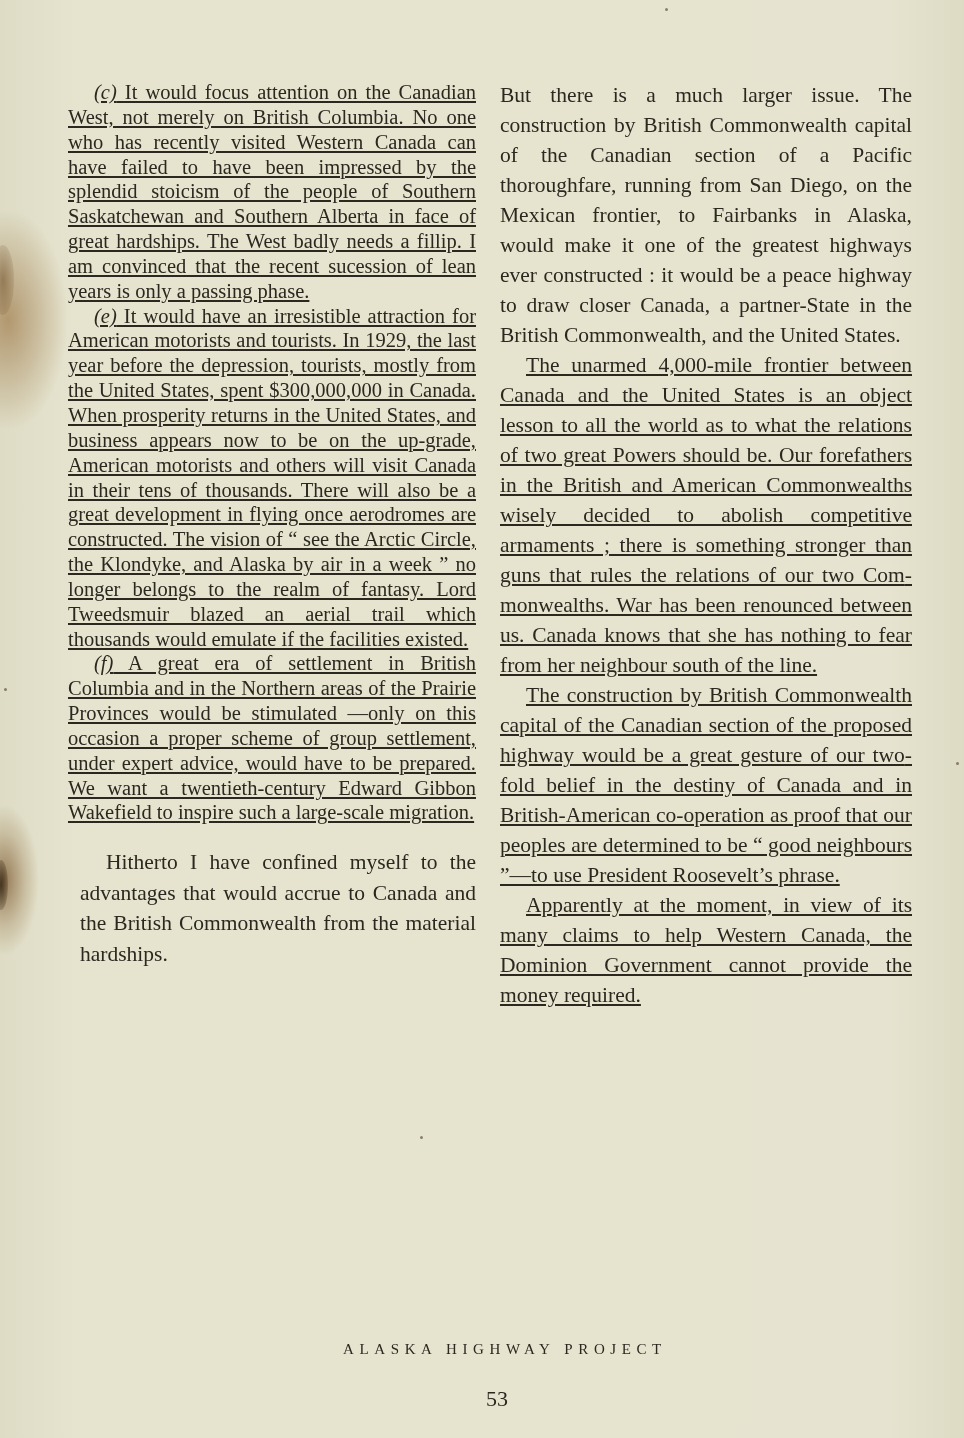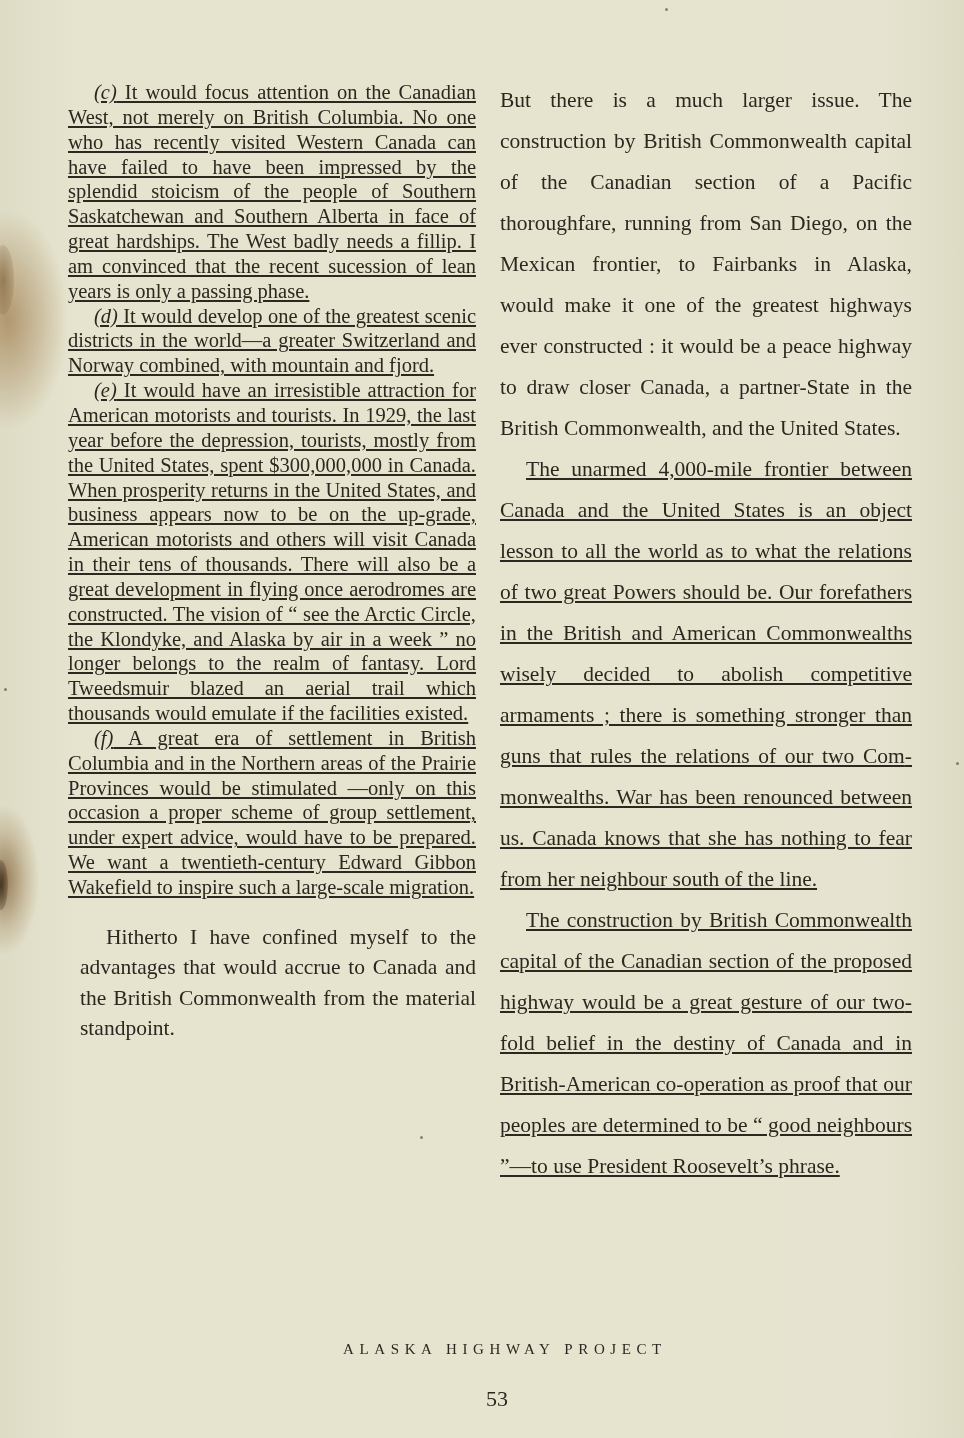--- a/index.html
+++ b/index.html
@@ -44,21 +44,21 @@
     hyphens: manual;
   }
   .col-left {
     left: 68px;
     width: 408px;
   }
   .col-right {
     left: 500px;
     width: 412px;
     font-size: 21.5px;
-    line-height: 41px;
+    line-height: 30px;
   }
   .para {
     margin: 0;
   }
   .indent {
     text-indent: 26px;
     text-decoration: underline;
   }
   .col-left .closing {
     margin-top: 22px;
@@ -109,31 +109,29 @@
 <div class="speck" style="left:665px;top:8px;"></div>
 <div class="speck" style="left:4px;top:688px;"></div>
 <div class="speck" style="left:956px;top:762px;"></div>
 <div class="speck" style="left:420px;top:1136px;"></div>
 
 <div class="column col-left">
   <p class="para indent">
     <span class="label-letter">(c)</span><span> It would focus attention on the Canadian West, not merely on British Columbia.  No one who has recently visited Western Canada can have failed to have been impressed by the splendid stoicism of the people of Southern Saskatchewan and Southern Alberta in face of great hardships.  The West badly needs a fillip.  I am convinced that the recent sucession of lean years is only a passing phase.</span>
   </p>
   <p class="para indent">
-    <span class="label-letter">(d)</span><span> It would develop one of the greatest scenic districts in the world—a greater Switzerland and Norway com­bined, with mountain and fjord.</span>
-  </p>
-  <p class="para indent">
     <span class="label-letter">(e)</span><span> It would have an irresistible attrac­tion for American motorists and tourists. In 1929, the last year before the depres­sion, tourists, mostly from the United States, spent $300,000,000 in Canada. When prosperity returns in the United States, and business appears now to be on the up-grade, American motorists and others will visit Canada in their tens of thousands.  There will also be a great development in flying once aerodromes are constructed.  The vision of “ see the Arctic Circle, the Klondyke, and Alaska by air in a week ” no longer belongs to the realm of fantasy.  Lord Tweedsmuir blazed an aerial trail which thousands would emulate if the facilities existed.</span>
   </p>
   <p class="para indent">
     <span class="label-letter">(f)</span><span> A great era of settlement in British Columbia and in the Northern areas of the Prairie Provinces would be stimulated —only on this occasion a proper scheme of group settlement, under expert advice, would have to be prepared.  We want a twentieth-century Edward Gibbon Wake­field to inspire such a large-scale migration.</span>
   </p>
-  <p class="para closing">Hitherto I have confined myself to the advantages that would accrue to Canada and the British Common­wealth from the material standpoint.</p>
+  <p class="para closing">Hitherto I have confined myself to the advantages that would accrue to Canada and the British Common­wealth from the material hardships.</p>
 </div>
 
 <div class="column col-right">
   <p class="para">But there is a much larger issue.  The construction by British Common­wealth capital of the Canadian sec­tion of a Pacific thoroughfare, run­ning from San Diego, on the Mexican frontier, to Fairbanks in Alaska, would make it one of the greatest highways ever constructed : it would be a peace highway to draw closer Canada, a partner-State in the British Commonwealth, and the United States.</p>
   <p class="para indent">The unarmed 4,000-mile frontier between Canada and the United States is an object lesson to all the world as to what the relations of two great Powers should be.  Our fore­fathers in the British and American Commonwealths wisely decided to abolish competitive armaments ; there is something stronger than guns that rules the relations of our two Com­monwealths.  War has been re­nounced between us.  Canada knows that she has nothing to fear from her neighbour south of the line.</p>
   <p class="para indent">The construction by British Com­monwealth capital of the Canadian section of the proposed highway would be a great gesture of our two­fold belief in the destiny of Canada and in British-American co-operation as proof that our peoples are deter­mined to be “ good neighbours ”—to use President Roosevelt’s phrase.</p>
+  <p class="para indent">Apparently at the moment, in view of its many claims to help Western Canada, the Dominion Government cannot provide the money required.</p>
 </div>
 
 <div class="running-title">ALASKA HIGHWAY PROJECT</div>
 <div class="page-number">53</div>
 
 </body></html>

